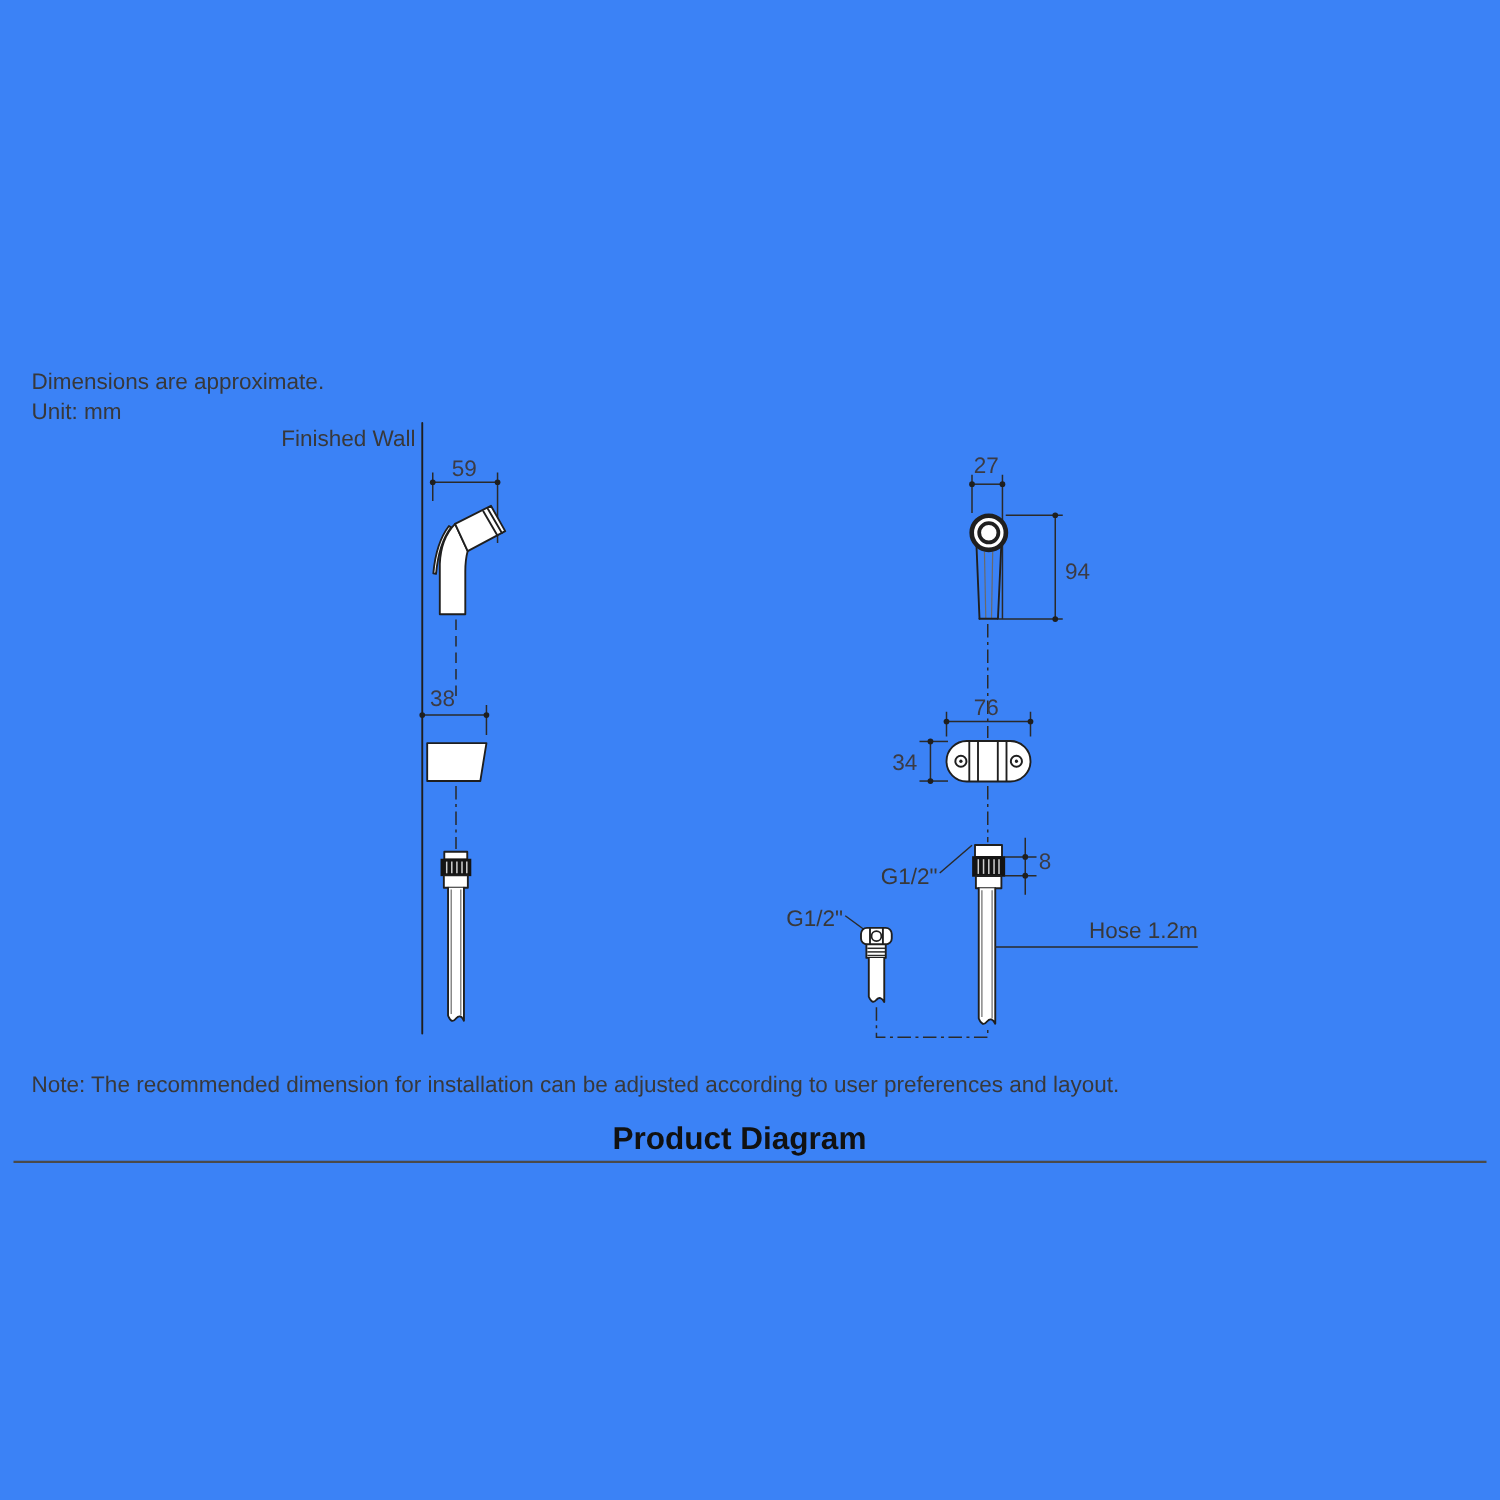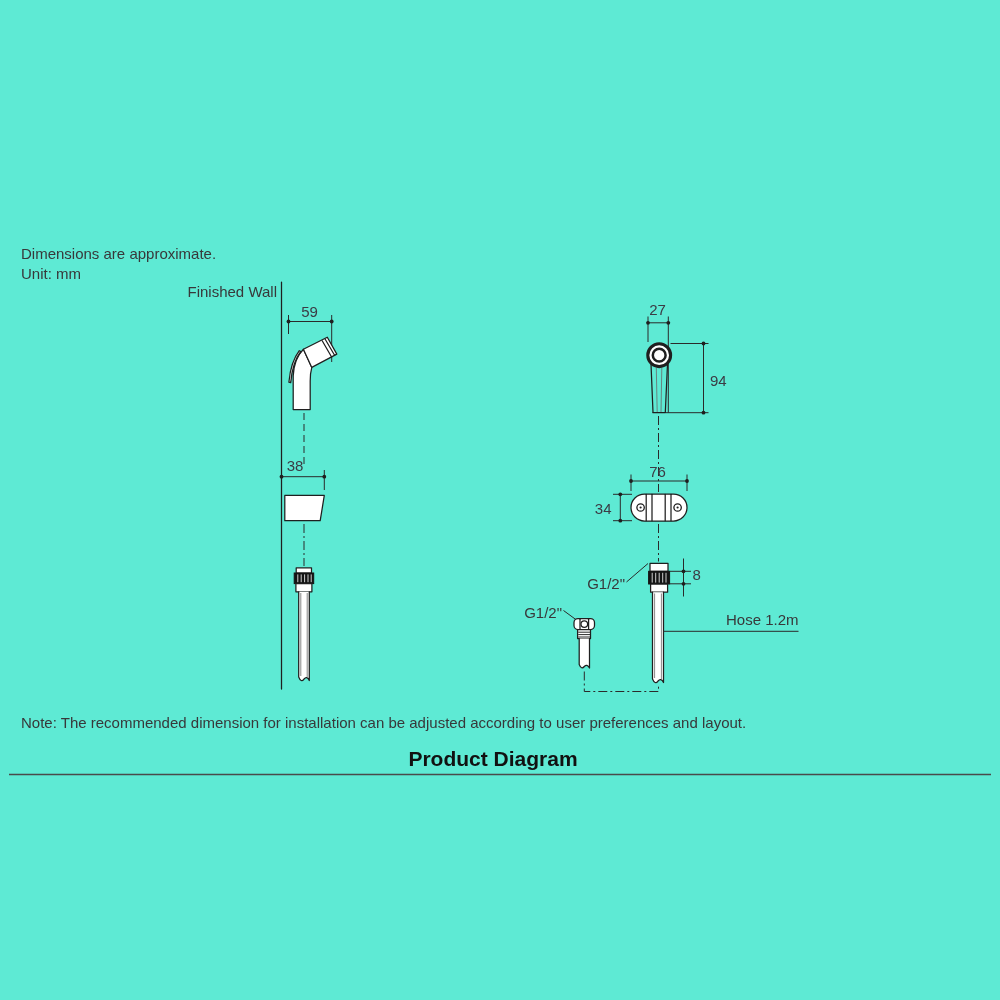--- a/index.html
+++ b/index.html
@@ -1,19 +1,19 @@
 <!DOCTYPE html>
 <html><head>
 <meta charset="utf-8">
 <style>
   html,body{margin:0;padding:0;background:#fff;}
   .page{
     position:relative;
     width:1000px;height:1000px;
-    background:#5eead4;
+    background:#3b82f6;
     font-family:"Liberation Sans", sans-serif;
     overflow:hidden;
   }
   svg{display:block;}
   text{
     font-family:"Liberation Sans", sans-serif;
     fill:#38383a;
   }
   .lbl{font-size:15px;}
   .dim{font-size:15px;fill:#3b3b44;}

